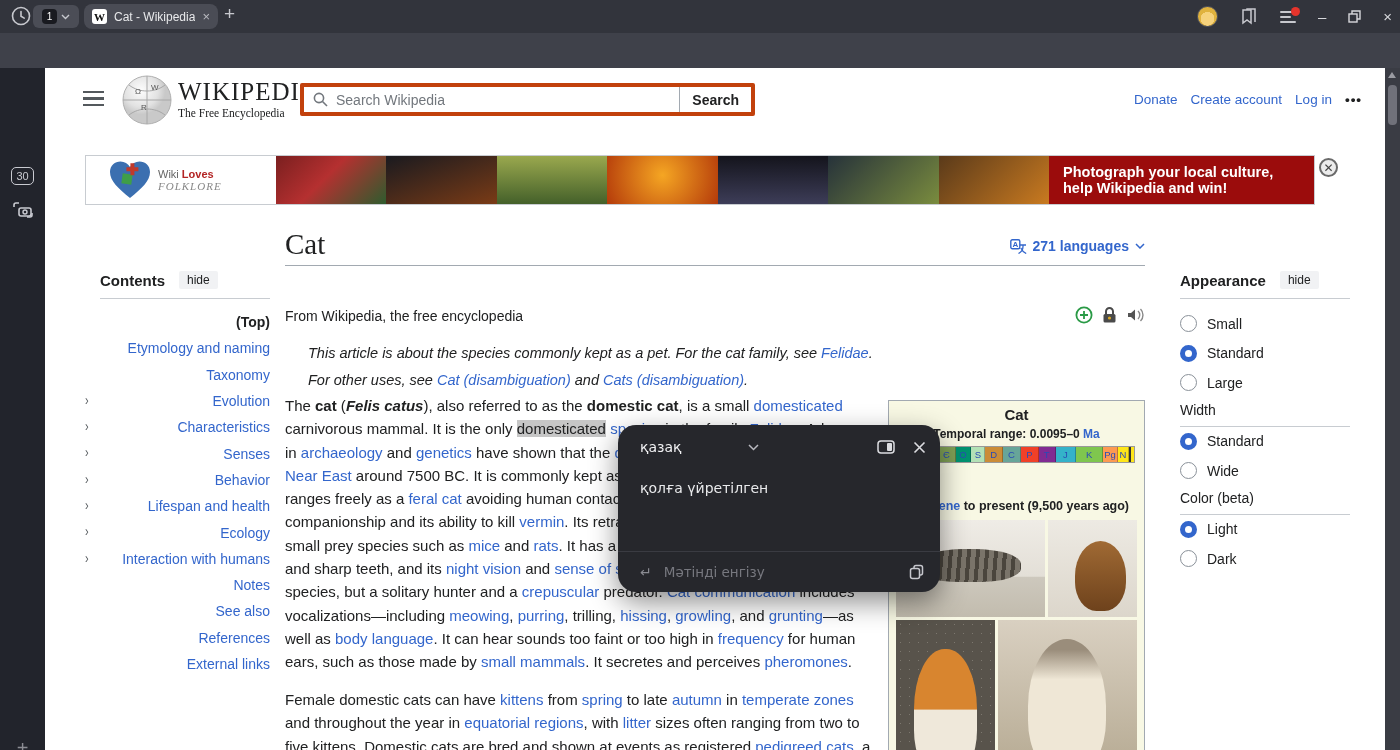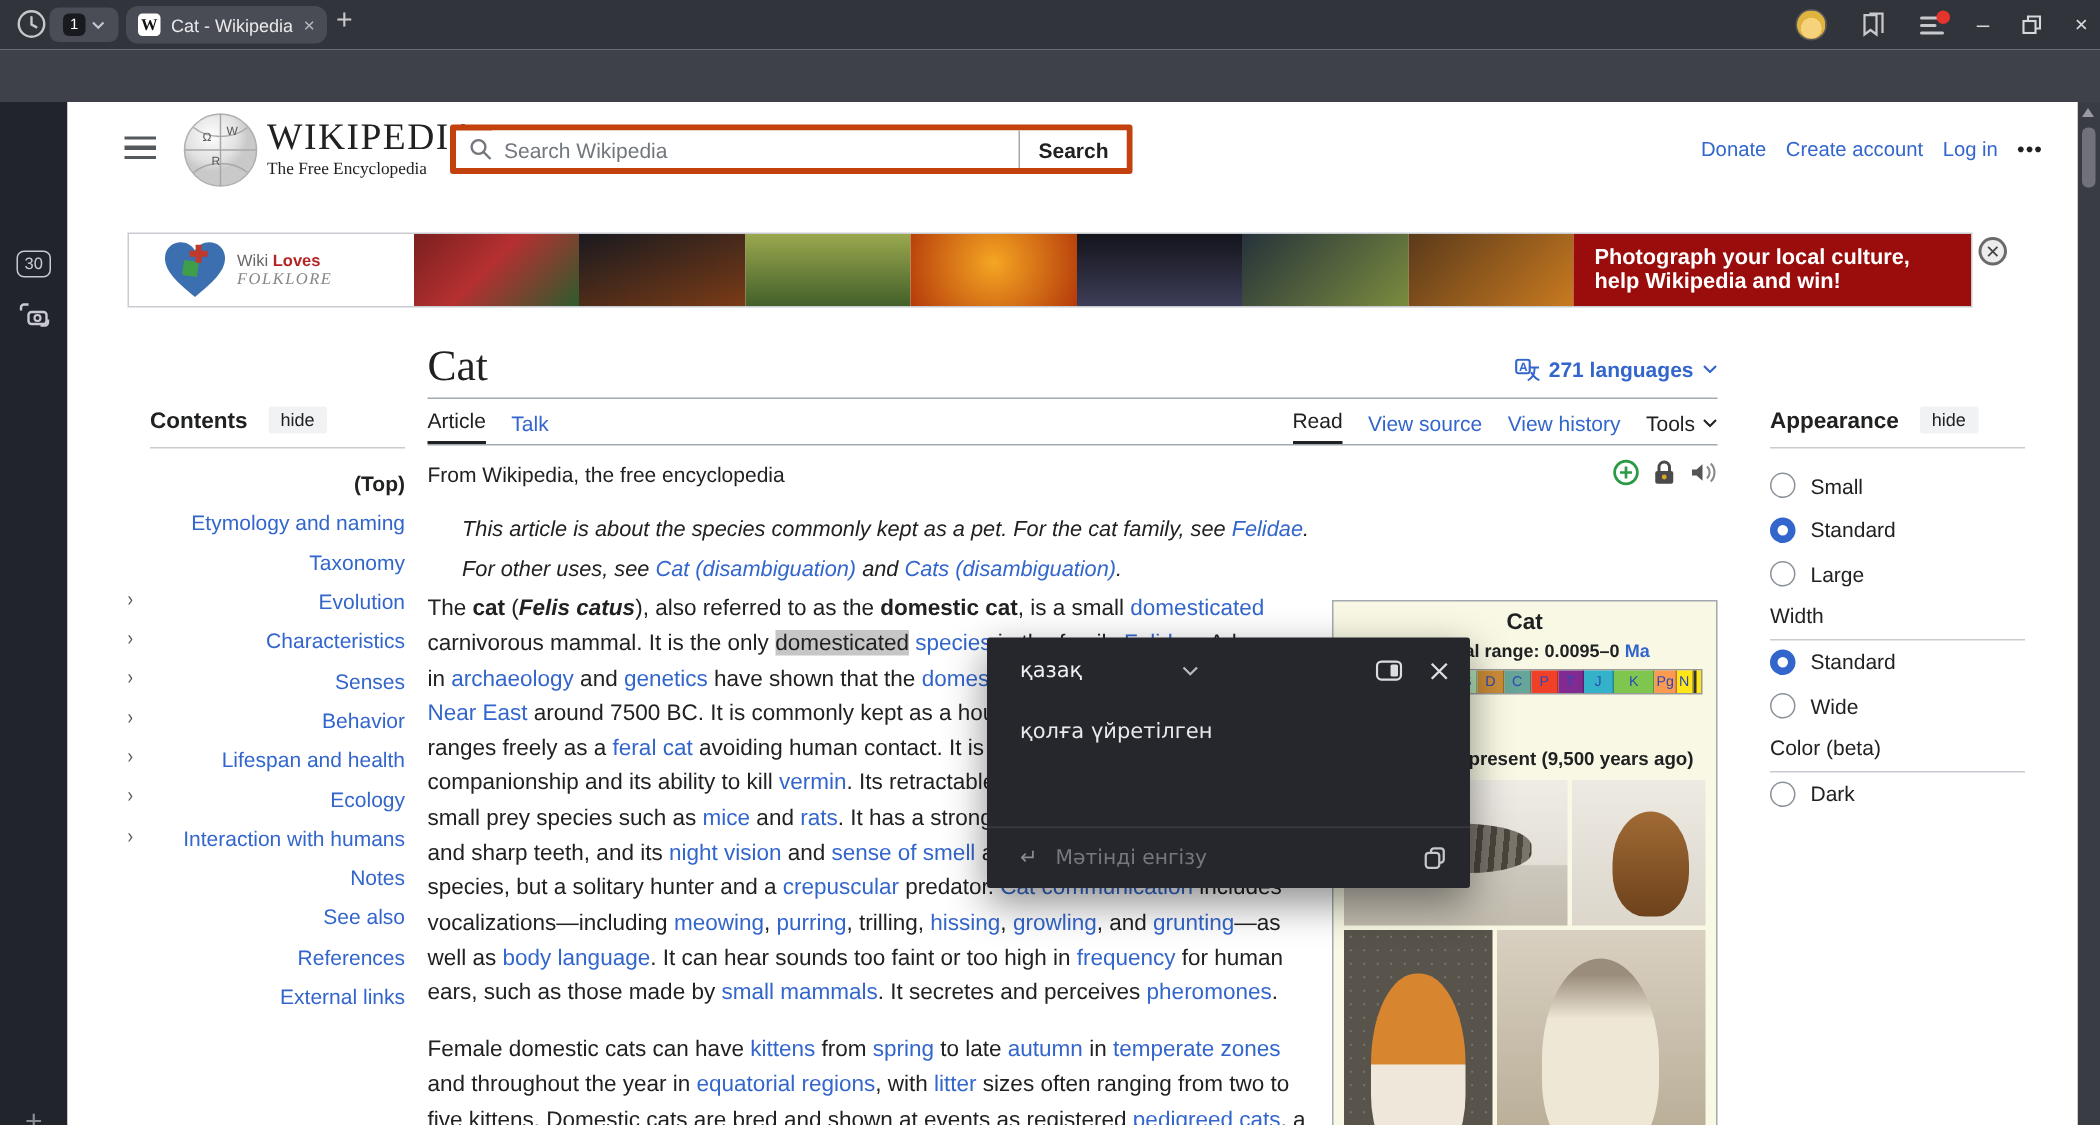--- a/index.html
+++ b/index.html
@@ -150,22 +150,22 @@
   
   #appearance{position:absolute;left:1135px;top:203px;width:170px;font-size:14px;color:#202122;}
   #appearance .panel-head{padding-left:0;}
   #appearance .panel-rule{margin-left:0;}
   .ap-label{color:#202122;margin-top:4px;padding-bottom:8px;border-bottom:1px solid #c8ccd1;}
   .ap-opt{height:29.5px;display:flex;align-items:center;gap:10px;}
   .radio{width:17px;height:17px;border-radius:50%;border:1.6px solid #8a9199;background:#fff;}
   .radio.sel{border:5.2px solid #3366cc;}
 
   
-  #popup{position:absolute;left:573px;top:357px;width:322px;height:167px;background:#26272c;border-radius:2px;
-         box-shadow:0 10px 28px rgba(0,0,0,.45);z-index:60;color:#e9eaec;font-family:"DejaVu Sans",sans-serif;margin-left:40px;}
+  #popup{position:absolute;left:573px;top:357px;width:322px;height:167px;background:#26272c;border-radius:18px;
+         box-shadow:0 10px 28px rgba(0,0,0,.45);z-index:60;color:#e9eaec;font-family:"DejaVu Sans",sans-serif;}
   #popup .phead{position:absolute;left:22px;right:14px;top:14px;display:flex;align-items:center;}
   #popup .plang{font-size:14px;color:#f0f0f2;}
   #popup .pchev{margin-left:66px;}
   #popup .picons{margin-left:auto;display:flex;gap:18px;align-items:center;}
   #popup .ptrans{position:absolute;left:22px;top:55px;font-size:14px;color:#e9eaec;}
   #popup .pfoot{position:absolute;left:0;right:0;bottom:0;height:41px;border-top:1px solid #3a3b42;display:flex;align-items:center;padding:0 16px 0 22px;gap:12px;}
   #popup .ret{color:#8a8b92;font-size:14px;}
   #popup .phint{color:#77787f;font-size:13.5px;flex:1;}
 </style>
 </head>
@@ -421,34 +421,20 @@
     <div id="langbtn">
       <svg width="17" height="15" viewBox="0 0 17 15">
         <rect x="0.8" y="0.8" width="9" height="9" rx="1.5" fill="none" stroke="#3366cc" stroke-width="1.4"></rect>
         <text x="2.6" y="8.4" font-size="8" fill="#3366cc" font-weight="bold">A</text>
         <path d="M10 6h6M13 6v1.5c0 3-1.5 5.5-4.5 7M10.8 9c1.2 2.6 3 4.4 5.4 5.5" fill="none" stroke="#3366cc" stroke-width="1.3"></path>
       </svg>
       <span>271 languages</span>
       <svg width="10" height="6" viewBox="0 0 10 6">
           <path d="M1 1l4 4 4-4" fill="none" stroke="#3366cc" stroke-width="1.5"></path>
         </svg>
-    </div>
-    <div id="tabs-row">
-      <span class="atab active">Article</span>
-      <span class="atab">Talk</span>
-      <span class="sp"></span>
-      <span class="atab active">Read</span>
-      <span class="atab">View source</span>
-      <span class="atab">View history</span>
-      <span class="atab plain">
-          <span>Tools</span>
-        <svg width="10" height="6" viewBox="0 0 10 6">
-            <path d="M1 1l4 4 4-4" fill="none" stroke="#202122" stroke-width="1.4"></path>
-          </svg>
-      </span>
     </div>
     <div id="subtitle">From Wikipedia, the free encyclopedia</div>
     <div id="sub-icons">
       <svg width="18" height="18" viewBox="0 0 18 18">
           <circle cx="9" cy="9" r="7.6" fill="none" stroke="#2a9a46" stroke-width="1.8"></circle>
           <path d="M9 5v8M5 9h8" stroke="#2a9a46" stroke-width="1.8"></path>
         </svg>
       <svg width="15" height="18" viewBox="0 0 15 18">
           <rect x="1.5" y="8" width="12" height="8.5" rx="1.5" fill="#4a4a4a"></rect>
           <path d="M4 8V5.5a3.5 3.5 0 0 1 7 0V8" fill="none" stroke="#4a4a4a" stroke-width="2"></path>
@@ -518,20 +504,24 @@
           <div class="ap-opt">
             <span class="radio sel"></span>
             <span>Standard</span>
           </div>
           <div class="ap-opt">
             <span class="radio"></span>
             <span>Wide</span>
           </div>
           <div class="ap-label">Color (beta)</div>
           <div class="ap-opt">
+            <span class="radio sel"></span>
+            <span>Light</span>
+          </div>
+          <div class="ap-opt">
             <span class="radio"></span>
             <span>Dark</span>
           </div>
         </div>
     </div>
 
     <div id="popup">
       <div class="phead">
         <span class="plang">қазақ</span>
         <svg class="pchev" width="11" height="7" viewBox="0 0 11 7">

